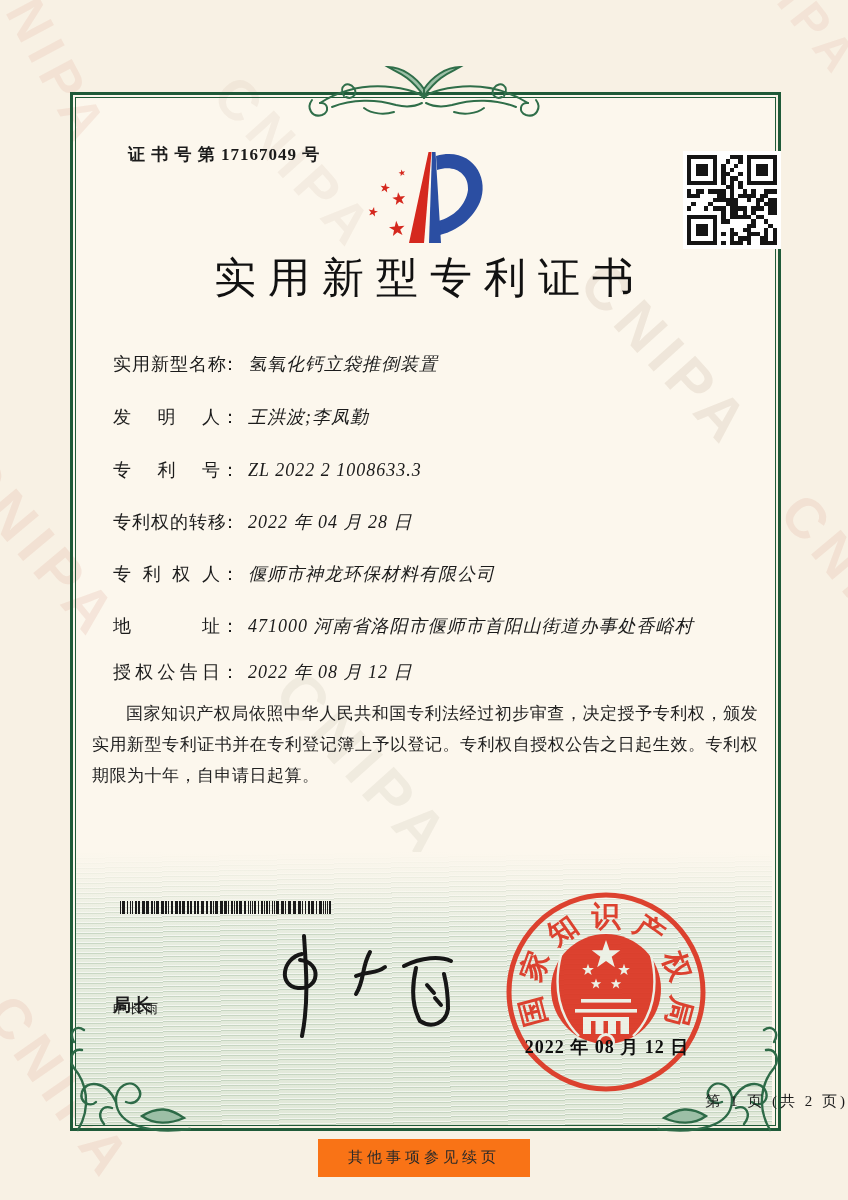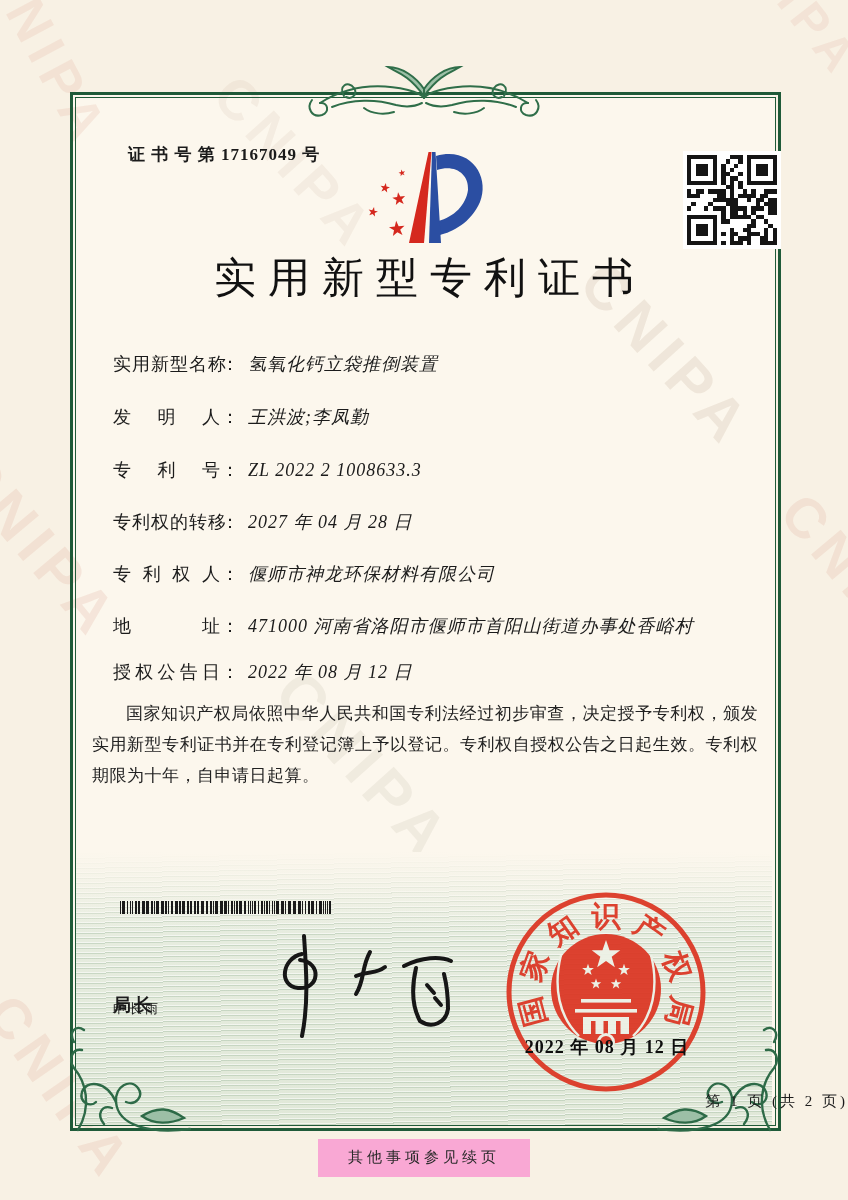--- a/index.html
+++ b/index.html
@@ -53,21 +53,21 @@
   .signer-name{left:113px;top:1000px;font-size:13px;letter-spacing:3px;z-index:5;}
   .signature{left:238px;top:930px;z-index:6;}
   .seal{left:503px;top:889px;z-index:6;opacity:.93;}
   .seal-char{font-size:29px;font-weight:700;fill:#dc3522;text-anchor:middle;dominant-baseline:central;
              font-family:"Liberation Serif","DejaVu Serif",serif;}
   .seal-date{left:497px;top:1035px;width:220px;text-align:center;font-size:18px;font-weight:700;
              letter-spacing:1px;color:#0e0e0e;z-index:7;}
   .page-num{left:0;right:0;top:1092px;text-align:right;font-size:15px;letter-spacing:3px;z-index:5;}
   .footer-note{
     left:50%;top:1139px;transform:translateX(-50%);z-index:5;
-    background:#f9a8d4;padding:9px 30px 10px;font-size:15px;letter-spacing:4px;color:#2a2a2a;
+    background:#f97316;padding:9px 30px 10px;font-size:15px;letter-spacing:4px;color:#2a2a2a;
   }
   .ornament-top{left:304px;top:62px;z-index:4;pointer-events:none;}
   .flourish-bl{left:58px;top:998px;z-index:4;pointer-events:none;}
   .flourish-br{left:640px;top:998px;z-index:4;transform:scaleX(-1);pointer-events:none;}
 </style>
 </head>
 <body>
 
 <div class="abs paper-inner"></div>
 
@@ -156,21 +156,21 @@
 <div class="abs frow" style="top:352px">
   <span class="flabel">实用新型名称</span><span>：</span><span class="fvalue">氢氧化钙立袋推倒装置</span>
 </div>
 <div class="abs frow" style="top:405px">
   <span class="flabel">发明人</span><span>：</span><span class="fvalue">王洪波;李凤勤</span>
 </div>
 <div class="abs frow" style="top:458px">
   <span class="flabel">专利号</span><span>：</span><span class="fvalue">ZL 2022 2 1008633.3</span>
 </div>
 <div class="abs frow" style="top:510px">
-  <span class="flabel">专利权的转移</span><span>：</span><span class="fvalue">2027 年 04 月 28 日</span>
+  <span class="flabel">专利权的转移</span><span>：</span><span class="fvalue">2022 年 04 月 28 日</span>
 </div>
 <div class="abs frow" style="top:562px">
   <span class="flabel">专利权人</span><span>：</span><span class="fvalue">偃师市神龙环保材料有限公司</span>
 </div>
 <div class="abs frow" style="top:614px">
   <span class="flabel">地址</span><span>：</span><span class="fvalue">471000 河南省洛阳市偃师市首阳山街道办事处香峪村</span>
 </div>
 <div class="abs frow" style="top:660px">
   <span class="flabel">授权公告日</span><span>：</span><span class="fvalue">2022 年 08 月 12 日</span>
 </div>

